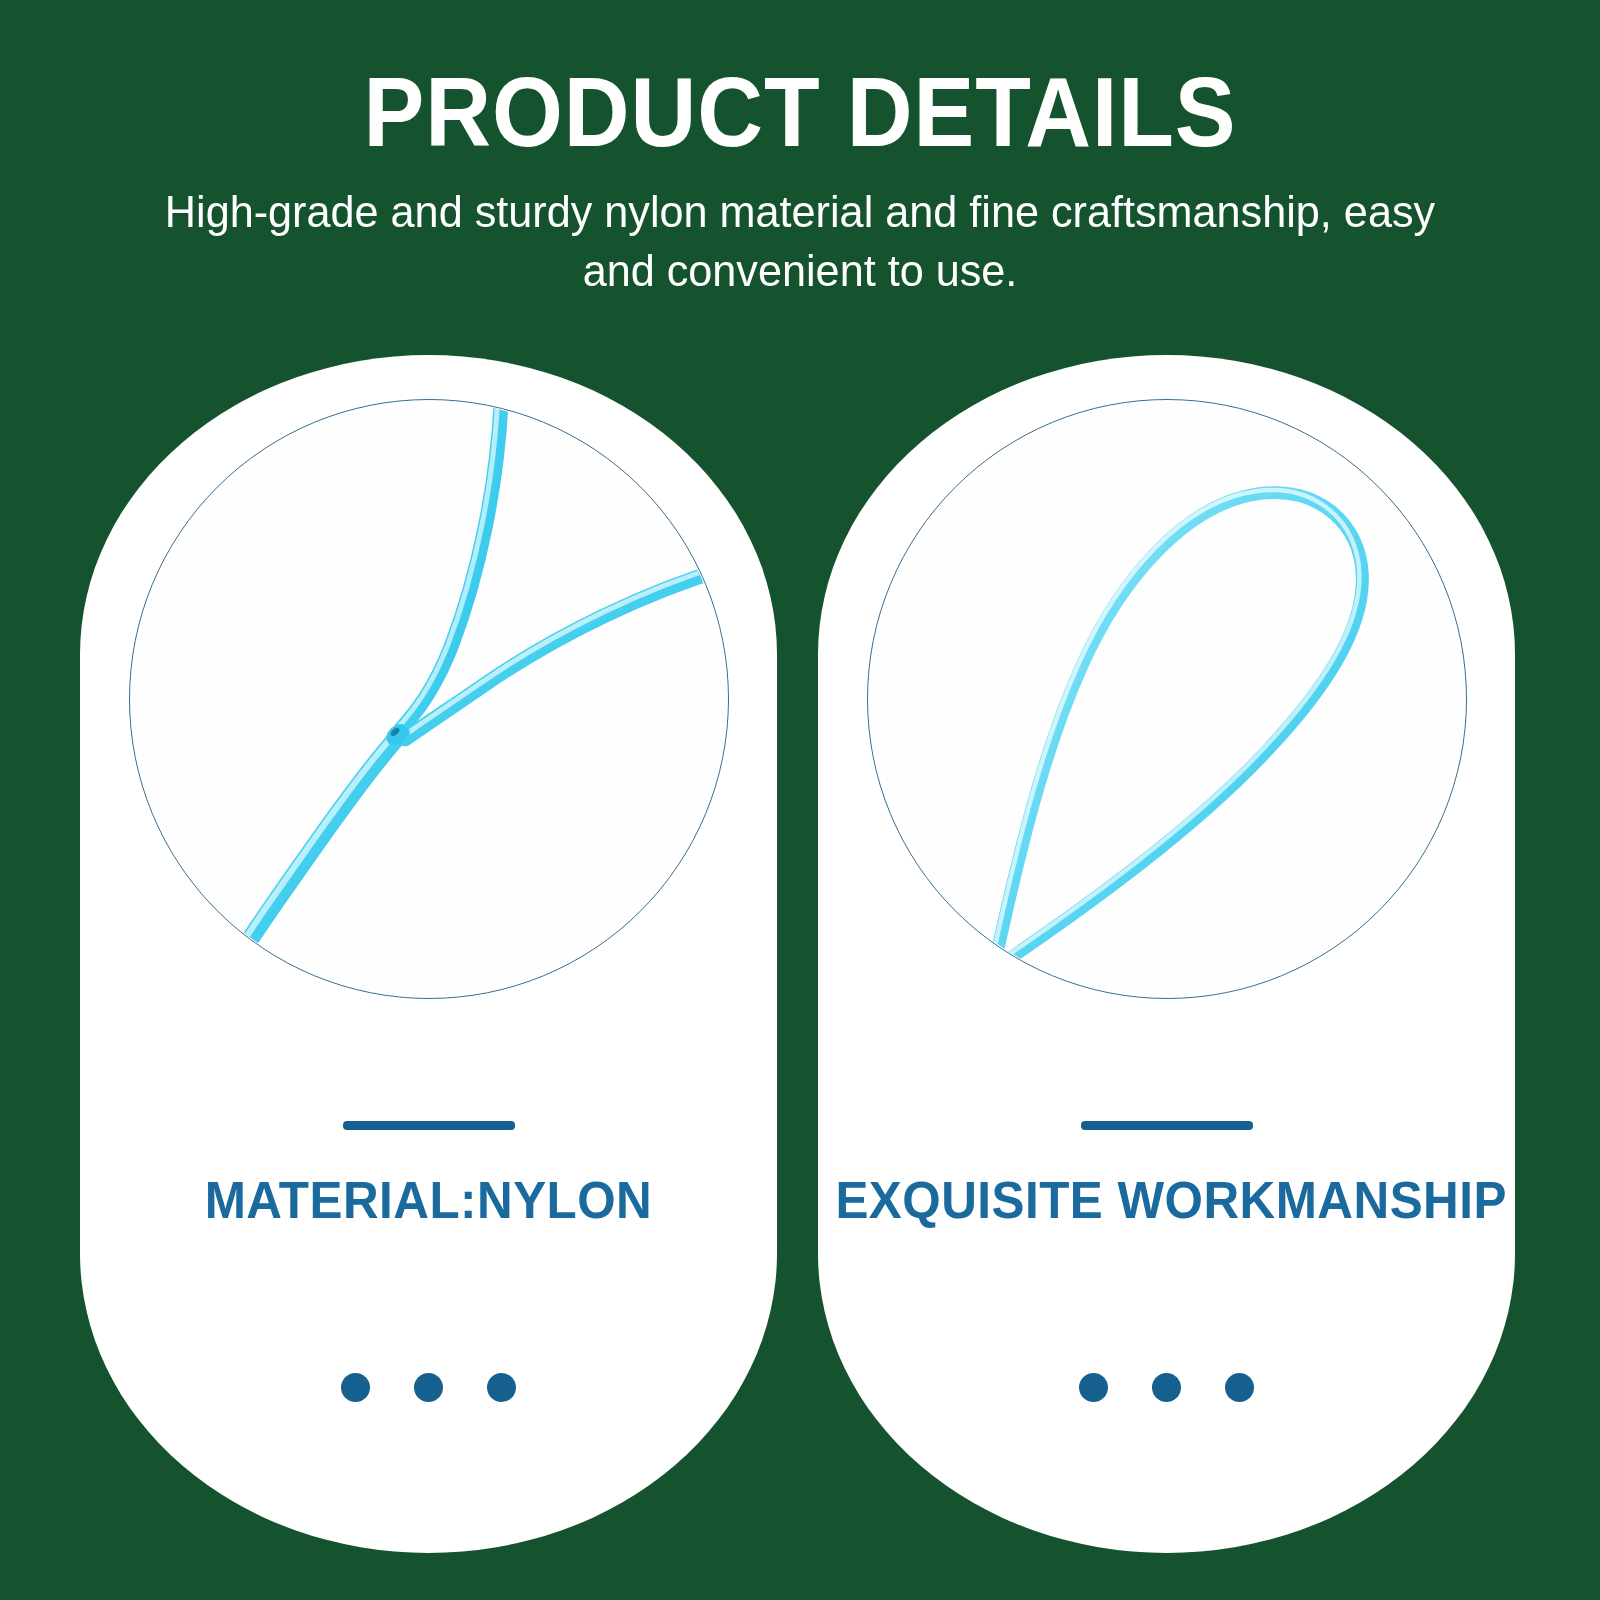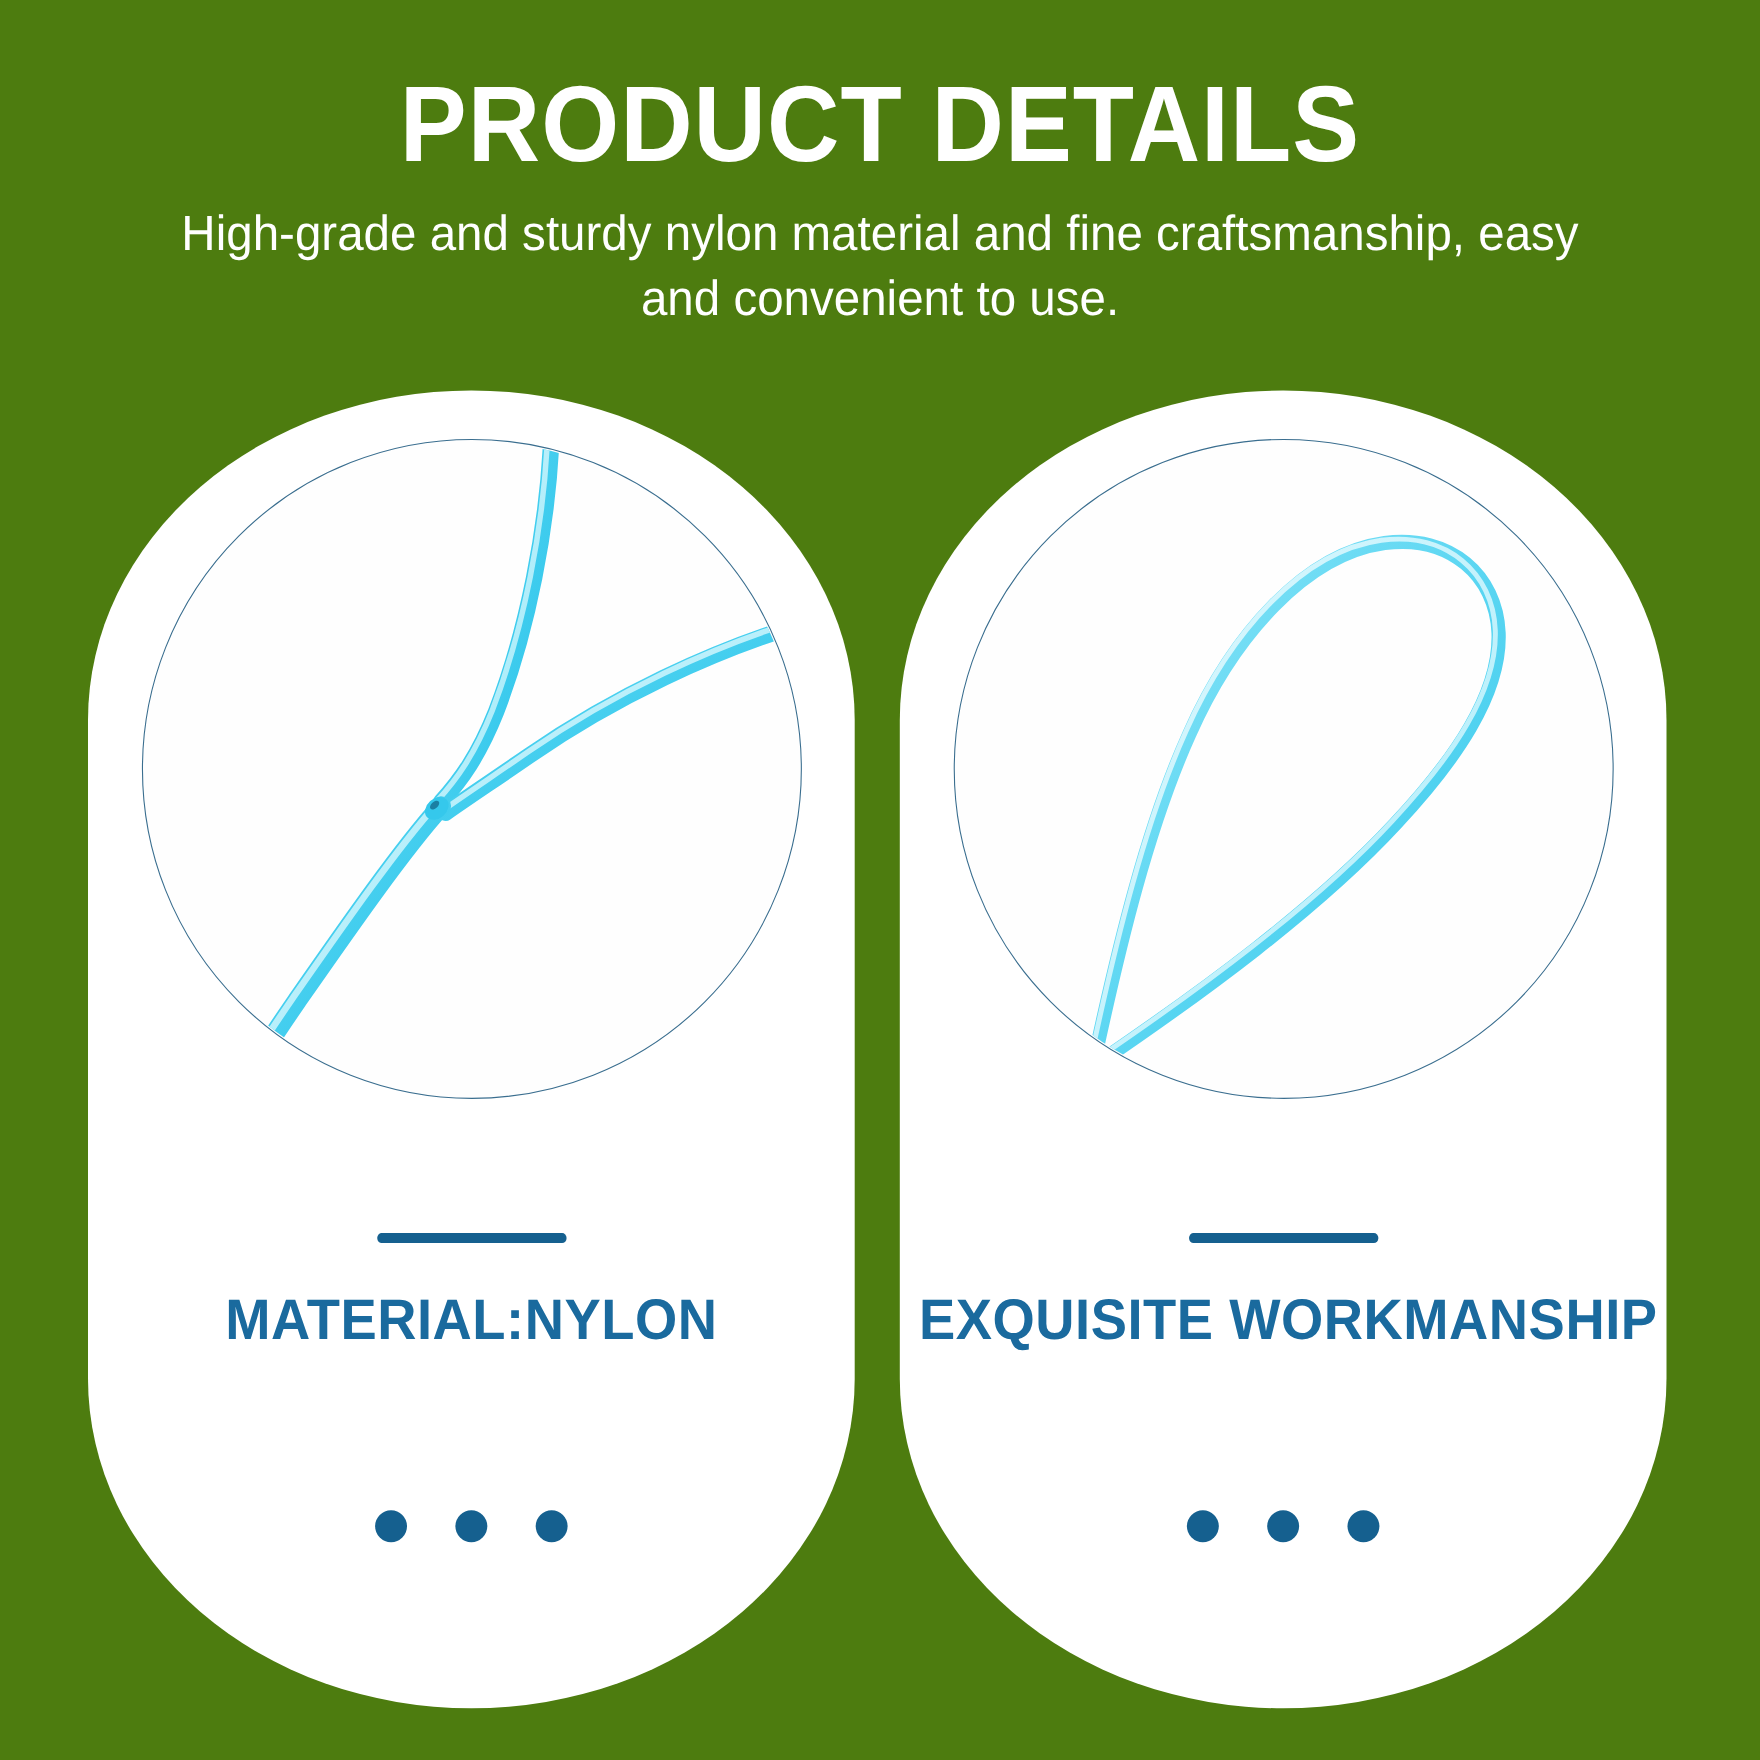--- a/index.html
+++ b/index.html
@@ -11,21 +11,21 @@
     height: 1600px;
     overflow: hidden;
     font-family: "Liberation Sans", sans-serif;
     background: #0a6498;
   }
 
   .poster {
     position: relative;
     width: 1600px;
     height: 1600px;
-    background: #4d7c0f;
+    background: #14532d;
     box-sizing: border-box;
   }
 
   
   .header {
     position: absolute;
     left: 0;
     top: 0;
     width: 1600px;
     text-align: center;

